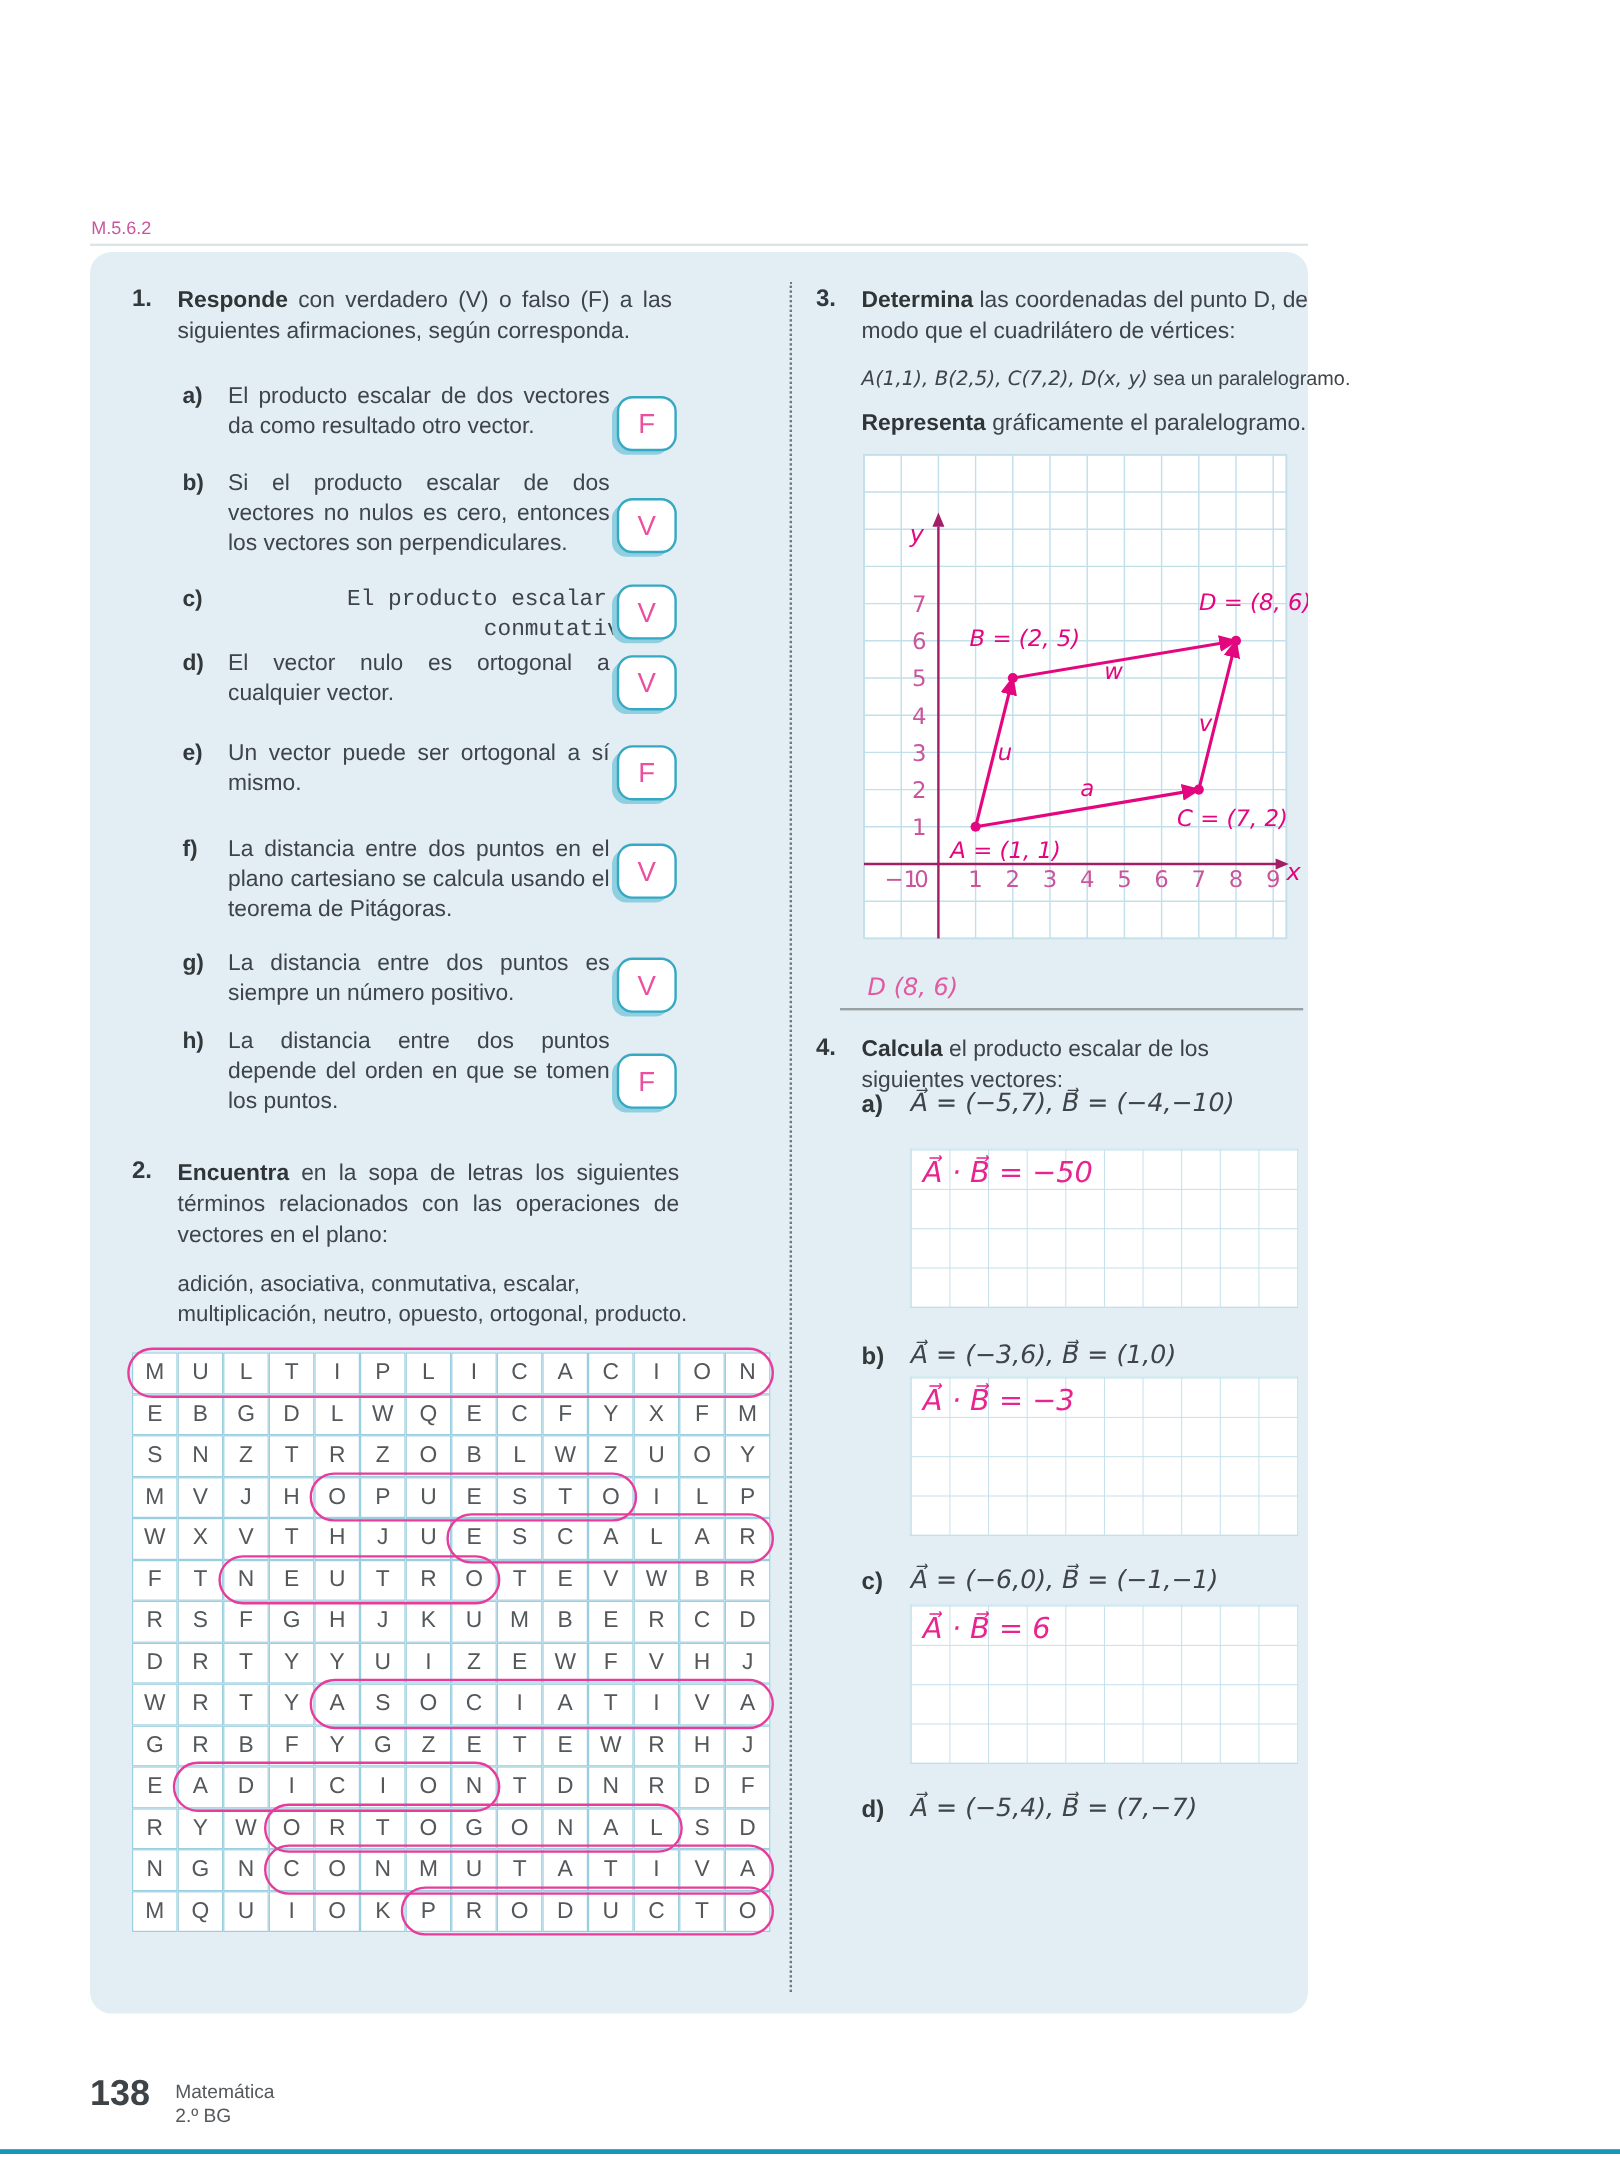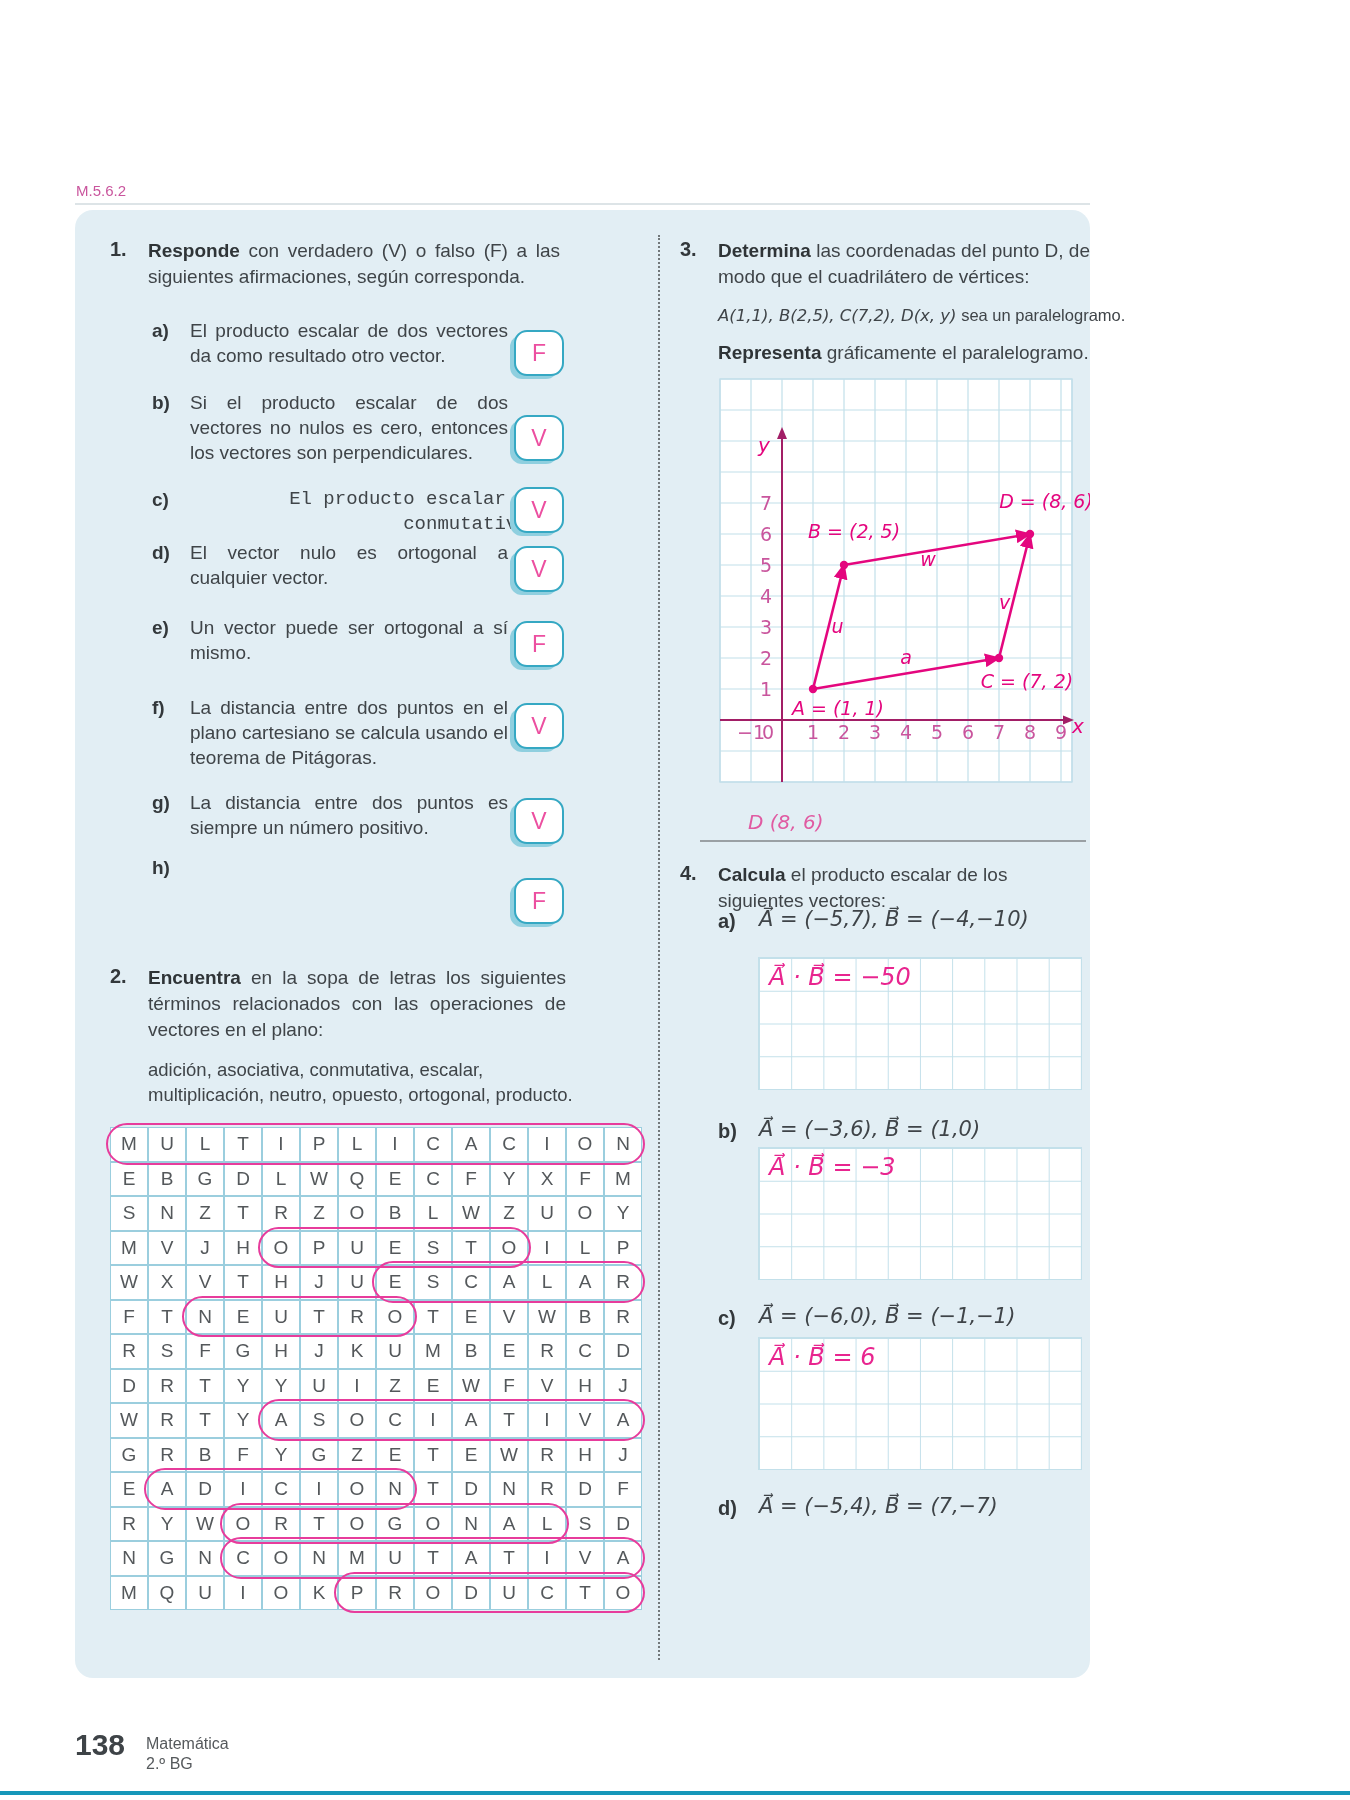--- a/index.html
+++ b/index.html
@@ -60,21 +60,21 @@
 
   
   #ex3-num{left:605px; top:28px;}
   #ex3-text{left:643px; top:28px; width:372px;}
   #ex3-math{position:absolute; left:643px; top:96px; width:420px; font-size:16.5px;
             color:#3F4448; white-space:nowrap;}
   #ex3-math .mi{font-style:italic; font-family:"DejaVu Sans",sans-serif;}
   #ex3-repr{left:643px; top:130px; width:372px;}
   #graph { position:absolute; left:637px; top:154px; }
   .ansline-text { position:absolute; left:648px; top:600px; font-size:20px; font-style:italic;
-                  color:#E05BA2; font-family:"DejaVu Sans",sans-serif;margin-left:25px; }
+                  color:#E05BA2; font-family:"DejaVu Sans",sans-serif; }
   .ansline { position:absolute; left:625px; top:630px; width:386px; height:2px; background:#9AA0A4; }
 
   #ex4-num{left:605px; top:652px;}
   #ex4-text{left:643px; top:652px; width:372px; text-align:left;}
   .ex4item-label { position:absolute; left:643px; font-weight:bold; font-size:20px; color:#33383B; }
   .ex4item-expr { position:absolute; left:684px; font-size:21px; font-style:italic;
                   font-family:"DejaVu Sans",sans-serif; color:#3F4448; }
   #e4l-a{top:700px} #e4x-a{top:697px}
   #e4l-b{top:910px} #e4x-b{top:907px}
   #e4l-c{top:1097px} #e4x-c{top:1094px}
@@ -160,20 +160,21 @@
     <div class="q" id="q-g">
       <span class="qlab">g)</span>
       <div class="qtext">La distancia entre dos puntos es siempre un número positivo.</div>
     </div>
     <div class="ansbox" id="ab-g">
         <span>V</span>
       </div>
 
     <div class="q" id="q-h">
       <span class="qlab">h)</span>
+      <div class="qtext">La distancia entre dos puntos depende del orden en que se tomen los puntos.</div>
     </div>
     <div class="ansbox" id="ab-h">
         <span>F</span>
       </div>
 
     <div class="num" id="ex2-num">2.</div>
     <div class="lead" id="ex2-text">
       <b>Encuentra</b><span> en la sopa de letras los siguientes términos relacionados con las operaciones de vectores en el plano:</span>
     </div>
     <div id="ex2-terms">adición, asociativa, conmutativa, escalar, multiplicación, neutro, opuesto, ortogonal, producto.</div>

